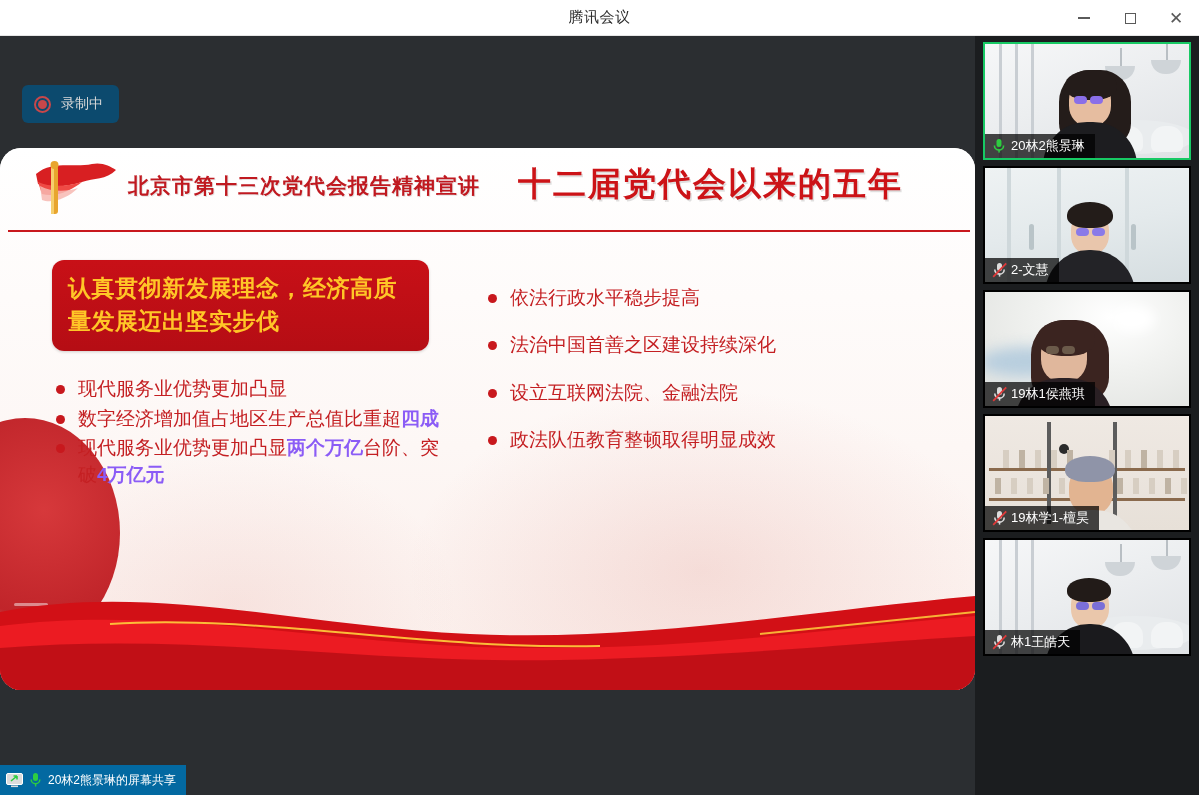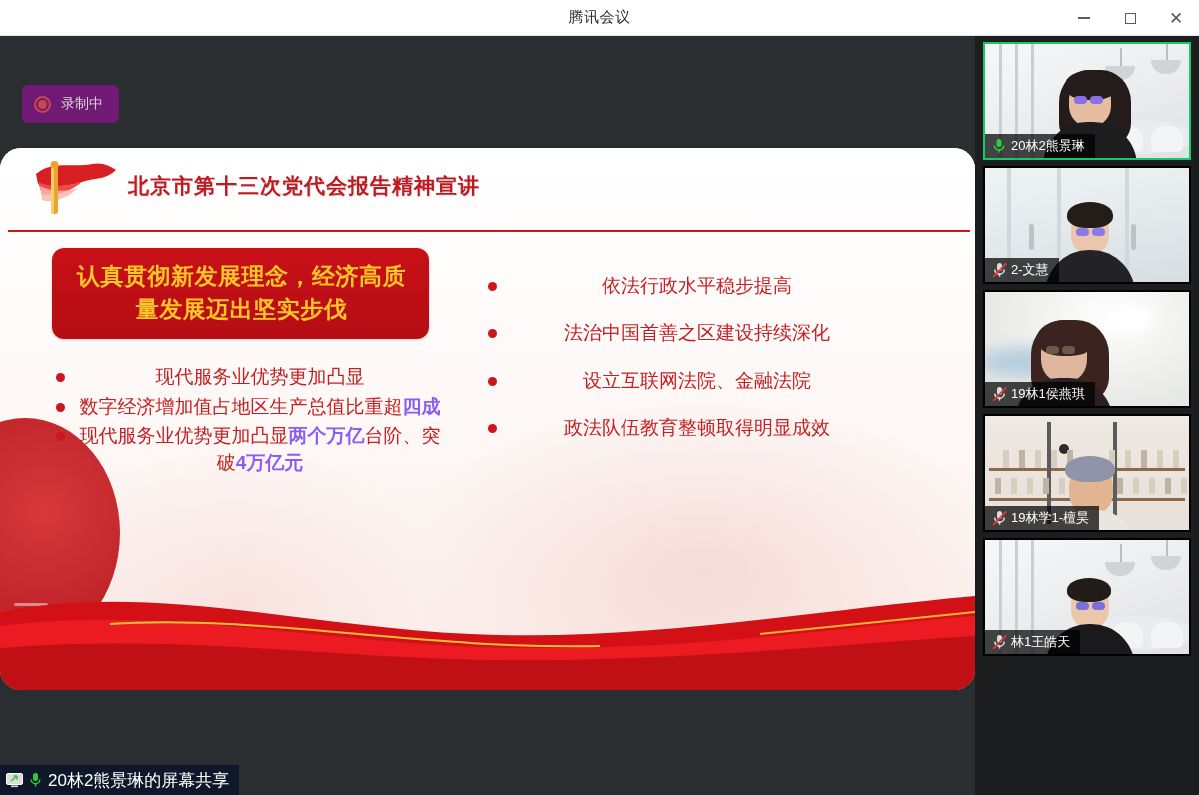--- a/index.html
+++ b/index.html
@@ -4,21 +4,21 @@
 <style>
   * { box-sizing: border-box; margin: 0; padding: 0; }
   html, body {
     width: 1199px; height: 795px;
     overflow: hidden;
     background: #2b2e31;
     font-family: "Liberation Sans", "DejaVu Sans", sans-serif;
   }
 
   
-  #app { position: relative; width: 1199px; height: 795px; background: #2b2e31; text-align: center; }
+  #app { position: relative; width: 1199px; height: 795px; background: #2b2e31; }
 
   .titlebar {
     position: absolute; left: 0; top: 0; width: 1199px; height: 36px;
     background: #ffffff;
     border-bottom: 1px solid #e6e6e6;
     display: flex; align-items: center; justify-content: center;
   }
   .titlebar-title {
     font-size: 15px; color: #2c2c2c; letter-spacing: .5px;
   }
@@ -36,21 +36,21 @@
 
   
   .stage {
     position: absolute; left: 0; top: 36px; width: 975px; height: 759px;
     background: #2b2e31; overflow: hidden;
   }
 
   .rec-badge {
     position: absolute; left: 22px; top: 49px;
     height: 38px; padding: 0 16px 0 12px;
-    background: #701a75; border-radius: 6px;
+    background: #0c4a6e; border-radius: 6px;
     display: flex; align-items: center; gap: 10px;
   }
   .rec-dot {
     width: 17px; height: 17px; border-radius: 50%;
     border: 2px solid #c8474a; background: transparent;
     display: flex; align-items: center; justify-content: center;
   }
   .rec-dot i { width: 9px; height: 9px; border-radius: 50%; background: #c8474a; display: block; }
   .rec-label { color: #d8d8d8; font-size: 14px; }
 
@@ -81,21 +81,21 @@
   .main-title {
     position: absolute; left: 518px; top: 14px;
     font-size: 33px; font-weight: bold; color: #cc1317; letter-spacing: 2px;
     text-shadow: 1.5px 1.5px 0 rgba(0,0,0,.12);
   }
   .header-rule {
     position: absolute; left: 8px; top: 82px; width: 962px; height: 2px; background: #c8181d;
   }
 
   
-  .cols { position: absolute; left: 0; top: 100px; width: 977px; height: 440px; }
+  .cols { position: absolute; left: 0; top: 112px; width: 977px; height: 440px; }
   .col { position: absolute; top: 0; }
   .col-left  { left: 52px;  width: 390px; }
   .col-right { left: 484px; width: 400px; }
 
   .banner {
     border-radius: 12px;
     background: linear-gradient(180deg, #c81017 0%, #b50d14 100%);
     color: #ffc627;
     font-size: 23px; font-weight: bold; line-height: 1.42;
     padding: 12px 14px 14px 16px;
@@ -135,24 +135,24 @@
   .deco-lines {
     position: absolute; left: 14px; top: 455px; width: 42px; height: 32px; opacity: .55;
   }
   .deco-lines span { display:block; height:3px; background:#f3dede; margin-bottom:7px; border-radius:2px;}
   .deco-lines span:nth-child(1){ width: 34px; }
   .deco-lines span:nth-child(2){ width: 26px; }
 
   
   .share-bar {
     position: absolute; left: 0; bottom: 0; height: 30px;
-    background: #0f172a;
+    background: #0369a1;
     display: flex; align-items: center; gap: 6px;
     padding: 0 10px 0 6px;
-    color: #ffffff; font-size: 17px; white-space: nowrap; margin-top: 43px;
+    color: #ffffff; font-size: 12px; white-space: nowrap; margin-top: 43px;
   }
 
   
   .panel {
     position: absolute; left: 975px; top: 36px; width: 224px; height: 759px;
     background: #1b1d1f; padding: 6px 0 0 0;
   }
   .tile {
     position: relative;
     width: 208px; height: 118px;
@@ -252,20 +252,21 @@
       <div class="slide-header">
         <svg class="flag-logo" viewBox="0 0 96 62">
           <path d="M14 16 C30 2, 52 10, 70 6 C80 4, 88 8, 94 12 C84 22, 72 20, 60 24 C44 29, 28 30, 16 26 Z" fill="#d81f22"></path>
           <path d="M16 24 C30 30, 46 28, 60 24 C50 32, 34 40, 20 36 Z" fill="#ef4a45"></path>
           <path d="M18 28 C30 34, 44 34, 56 30 C46 40, 30 46, 20 42 Z" fill="#f7b9b2" opacity=".85"></path>
           <rect x="29" y="8" width="7" height="48" rx="3" fill="#e8a52e"></rect>
           <rect x="29" y="8" width="3" height="48" fill="#f6cf6e"></rect>
           <circle cx="32.5" cy="7" r="4" fill="#e8a52e"></circle>
         </svg>
         <div class="sub-title">北京市第十三次党代会报告精神宣讲</div>
+        <div class="main-title">十二届党代会以来的五年</div>
         <div class="header-rule"></div>
       </div>
 
       <div class="cols">
         <div class="col col-left">
           <div class="banner">认真贯彻新发展理念，经济高质量发展迈出坚实步伐</div>
           <ul class="bullets">
               <li><span>现代服务业优势更加凸显</span></li>
               <li><span>数字经济增加值占地区生产总值比重超</span><b>四成</b></li>
               <li><span>现代服务业优势更加凸显</span><b>两个万亿</b><span>台阶、突破</span><b>4万亿元</b></li>

